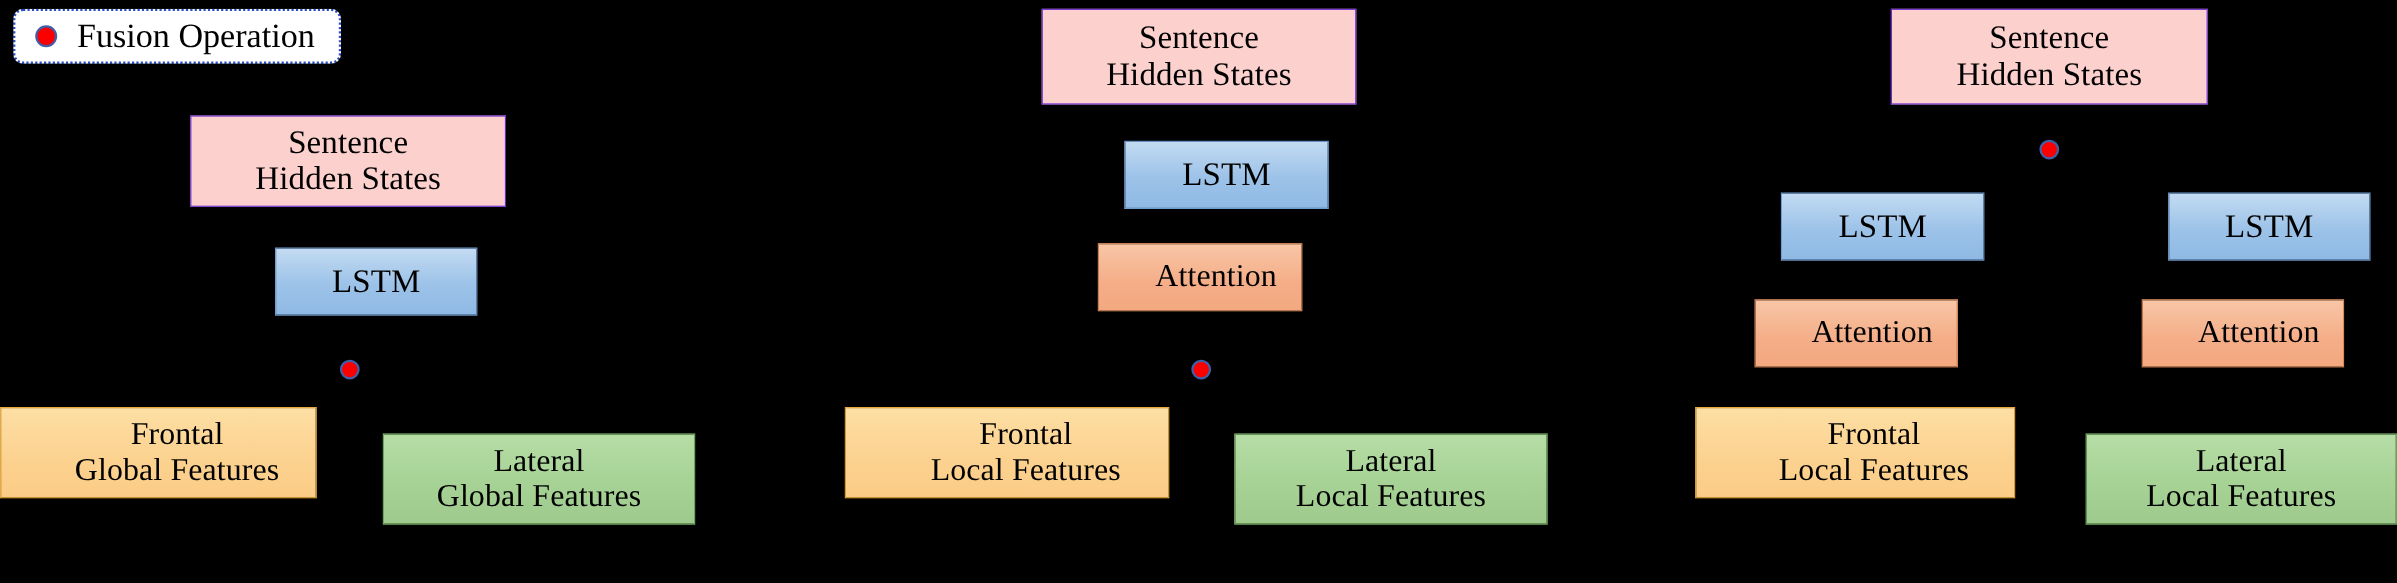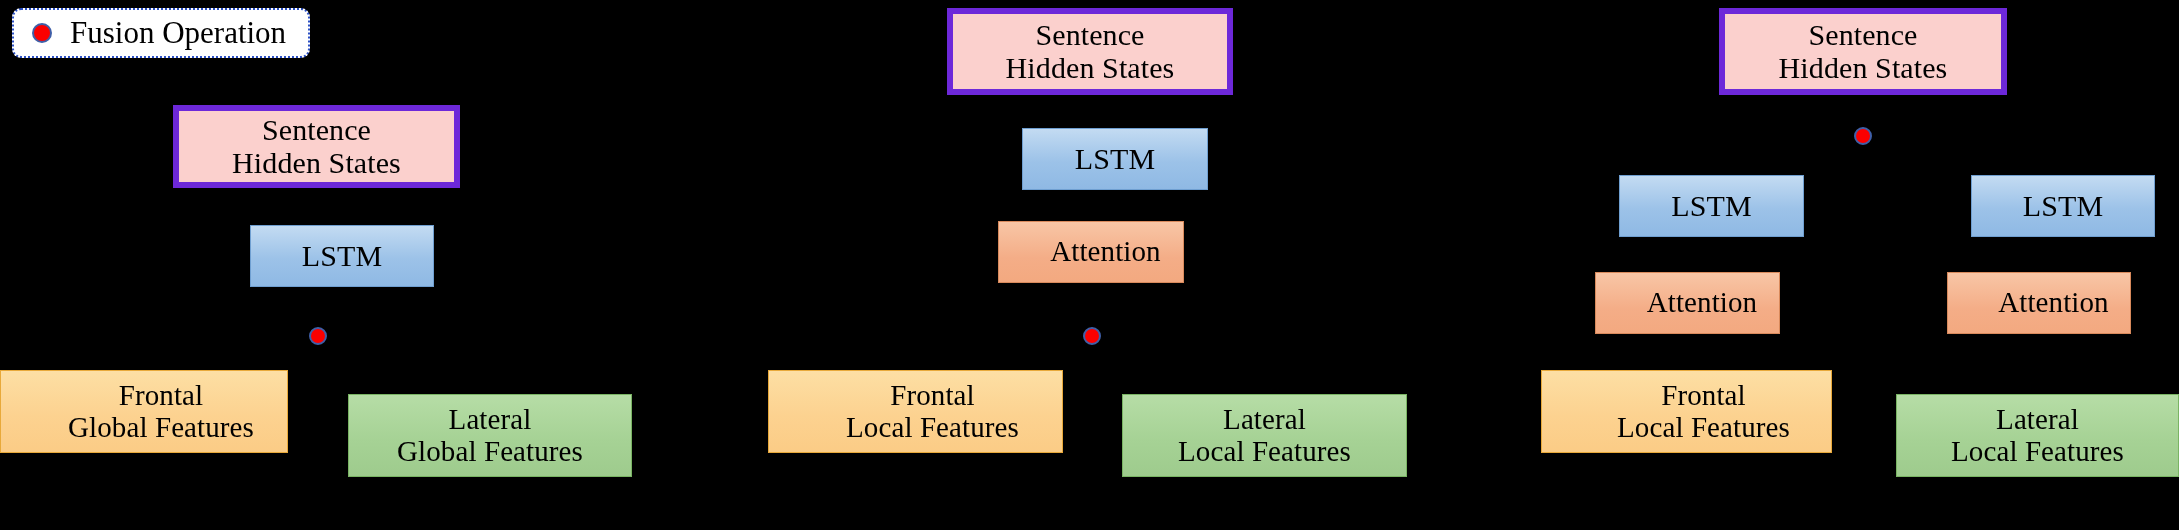--- a/index.html
+++ b/index.html
@@ -34,21 +34,21 @@
     text-align: center;
     color: #000000;
     line-height: 1.08;
     white-space: pre-line;
     letter-spacing: 0.1px;
   }
 
   
   .node.pink {
     background: #fbd0cd;
-    border: 6px solid #6d28d9;
+    border: 1px solid #6d28d9;
     font-size: 30px;
   }
 
   
   .node.blue {
     background: linear-gradient(180deg, #c3dbf2 0%, #9cc2e8 55%, #8fb9e4 100%);
     border: 1px solid #6f9fd1;
     font-size: 30px;
     margin-left: 24px;
   }

